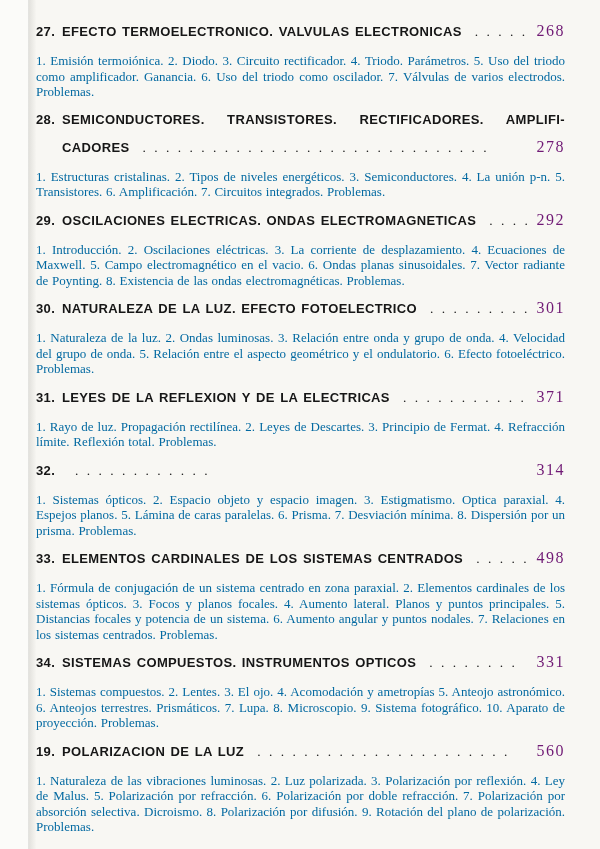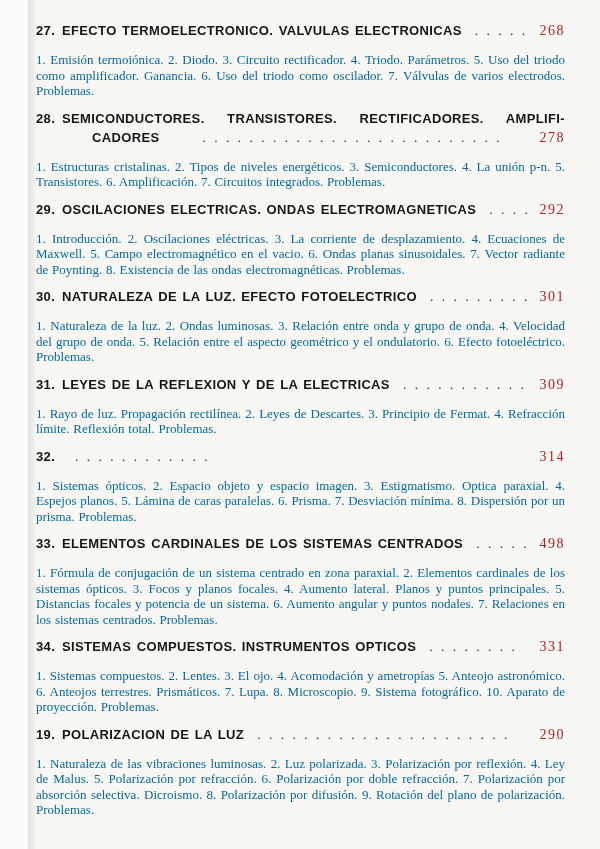--- a/index.html
+++ b/index.html
@@ -22,33 +22,33 @@
   .content {
     position: absolute; left: 36px; top: 24px; width: 529px;
   }
   .hrow {
     display: flex; align-items: baseline;
     font-family: "Liberation Sans", sans-serif;
     font-weight: bold; font-size: 13px; line-height: 14px;
     letter-spacing: 0.35px; word-spacing: 1.5px;
     color: #161616; white-space: nowrap; justify-content: center;
   }
-  .hrow.l2 { margin-top: 5px; gap: 30px; }
+  .hrow.l2 { margin-top: 13px; }
   .num { flex: none; width: 26px; }
   .title-justify { flex: 1; text-align: justify; text-align-last: justify; }
   .dots {
     font-family: "Liberation Serif", serif; font-weight: normal;
     font-size: 13.5px; letter-spacing: 0; word-spacing: 5px;
     margin-left: 13px; color: #222; overflow: hidden;
   }
   .pg {
     margin-left: auto; flex: none;
     font-family: "Liberation Serif", serif; font-weight: normal;
-    font-size: 14px; letter-spacing: 1.5px; word-spacing: 0;
-    color: #b91c1c; padding-left: 8px;
+    font-size: 16px; letter-spacing: 1.5px; word-spacing: 0;
+    color: #701a75; padding-left: 8px;
   }
   .summary {
     margin: 14px 0 13px 0;
     font-size: 13px; line-height: 15.5px;
     text-align: justify; word-spacing: 0.5px;
     color: #0369a1;
   }
   .entry:last-child .summary { margin-bottom: 0; }
 </style>
 </head>
@@ -101,21 +101,21 @@
       <span class="pg">301</span>
     </div>
     <p class="summary">1. Naturaleza de la luz. 2. Ondas luminosas. 3. Relación entre onda y grupo de onda. 4. Velocidad del grupo de onda. 5. Relación entre el aspecto geométrico y el ondulatorio. 6. Efecto fotoeléctrico. Problemas.</p>
   </section>
 
   <section class="entry">
     <div class="hrow">
       <span class="num">31.</span>
       <span class="title">LEYES DE LA REFLEXION Y DE LA ELECTRICAS</span>
       <span class="dots">. . . . . . . . . . . .</span>
-      <span class="pg">309</span>
+      <span class="pg">371</span>
     </div>
     <p class="summary">1. Rayo de luz. Propagación rectilínea. 2. Leyes de Descartes. 3. Principio de Fermat. 4. Refracción límite. Reflexión total. Problemas.</p>
   </section>
 
   <section class="entry">
     <div class="hrow">
       <span class="num">32.</span>
       <span class="dots">. . . . . . . . . . . .</span>
       <span class="pg">314</span>
     </div>
@@ -140,18 +140,18 @@
       <span class="pg">331</span>
     </div>
     <p class="summary">1. Sistemas compuestos. 2. Lentes. 3. El ojo. 4. Acomodación y ametropías 5. Anteojo astronómico. 6. Anteojos terrestres. Prismáticos. 7. Lupa. 8. Microscopio. 9. Sistema fotográfico. 10. Aparato de proyección. Problemas.</p>
   </section>
 
   <section class="entry">
     <div class="hrow">
       <span class="num">19.</span>
       <span class="title">POLARIZACION DE LA LUZ</span>
       <span class="dots">. . . . . . . . . . . . . . . . . . . . . .</span>
-      <span class="pg">290</span>
+      <span class="pg">560</span>
     </div>
     <p class="summary">1. Naturaleza de las vibraciones luminosas. 2. Luz polarizada. 3. Polarización por reflexión. 4. Ley de Malus. 5. Polarización por refracción. 6. Polarización por doble refracción. 7. Polarización por absorción selectiva. Dicroismo. 8. Polarización por difusión. 9. Rotación del plano de polarización. Problemas.</p>
   </section>
 
 </div>
 
 </body></html>

